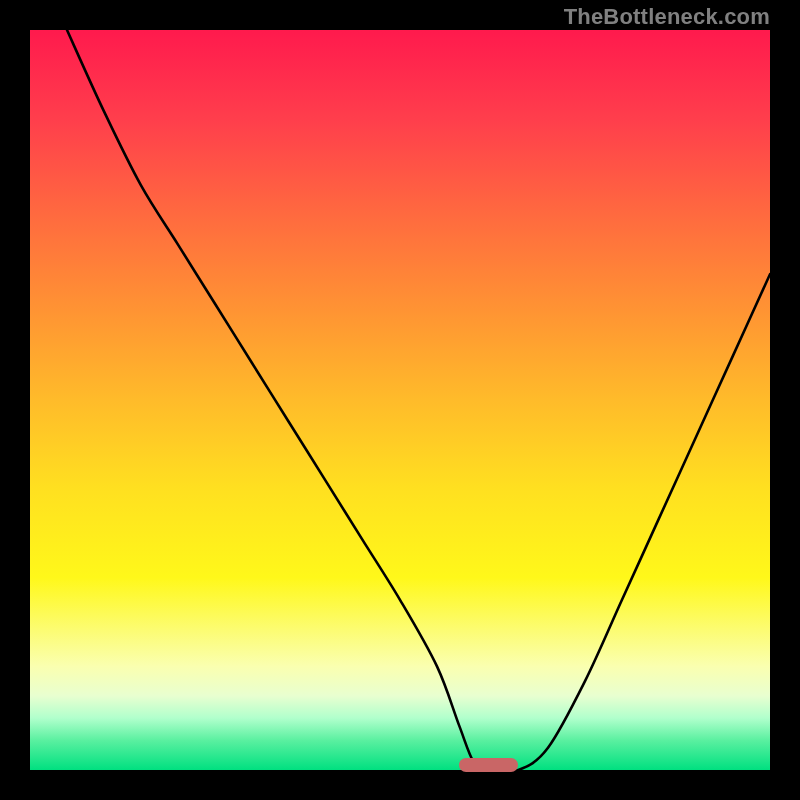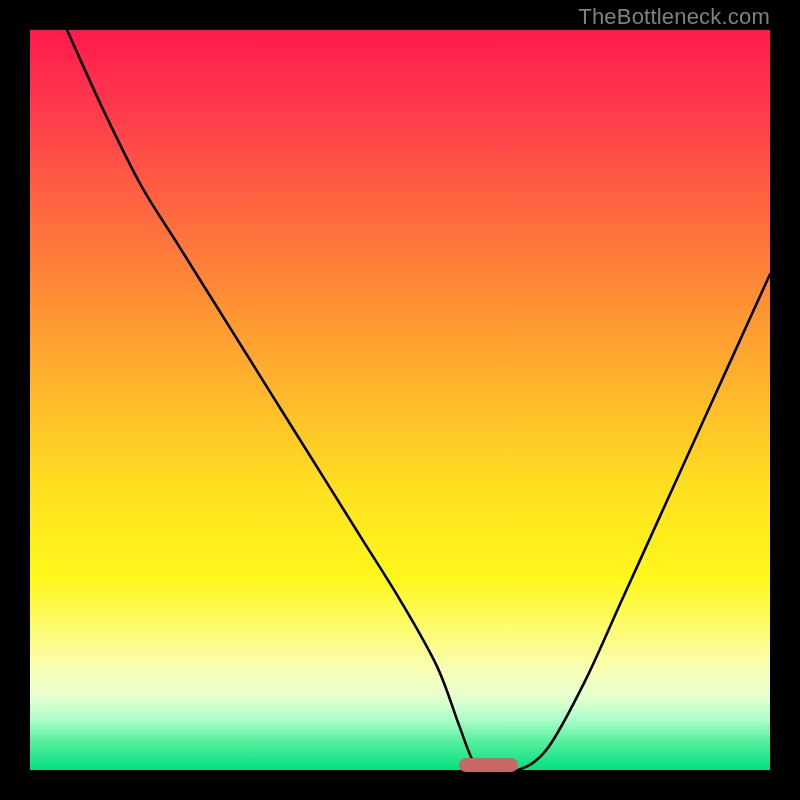--- a/index.html
+++ b/index.html
@@ -43,21 +43,21 @@
     top: 0;
     width: 100%;
     height: 100%;
   }
   .watermark {
     position: absolute;
     top: 4px;
     right: 30px;
     font-family: Arial, Helvetica, sans-serif;
     font-size: 22px;
-    font-weight: 400;
+    font-weight: 700;
     color: #808080;
     letter-spacing: 0.2px;
   }
   .marker-pill {
     position: absolute;
     height: 14px;
     border-radius: 7px;
     background: #c96666;
   }
 </style>

